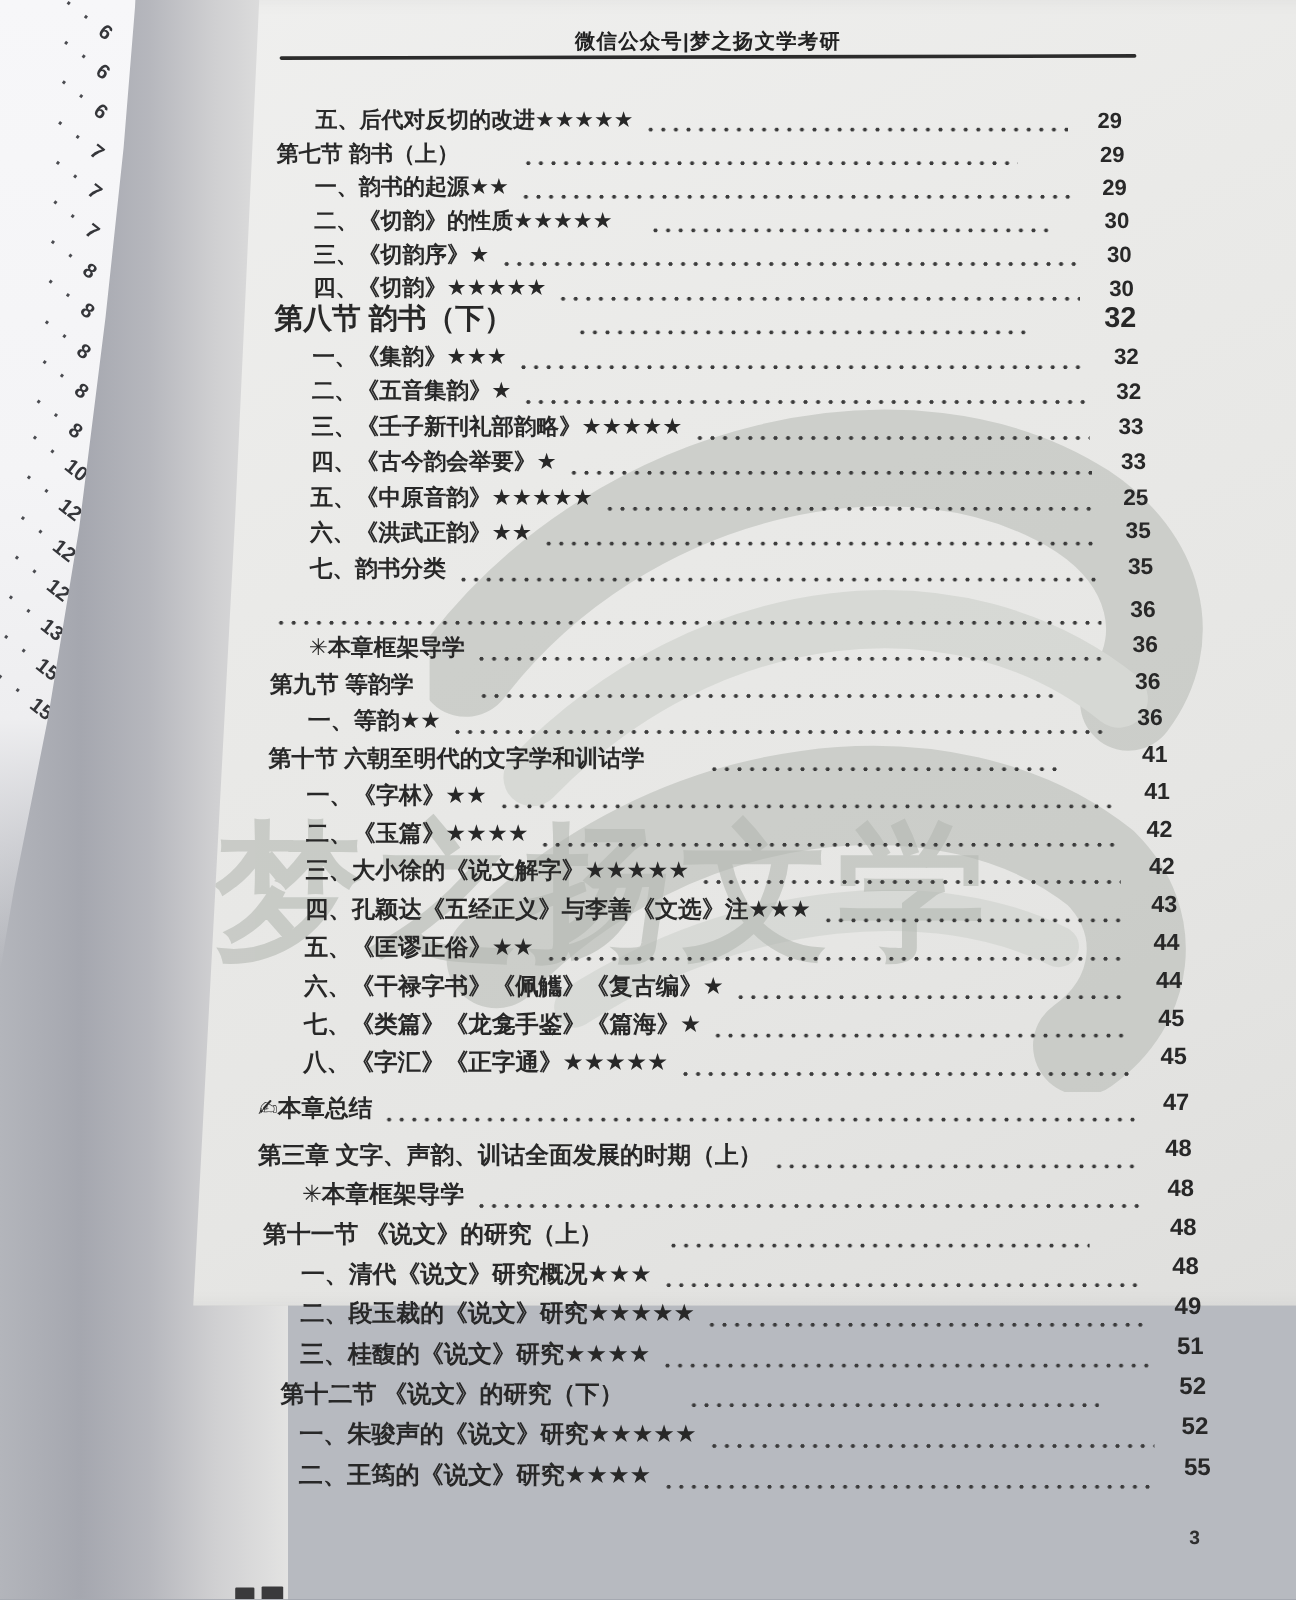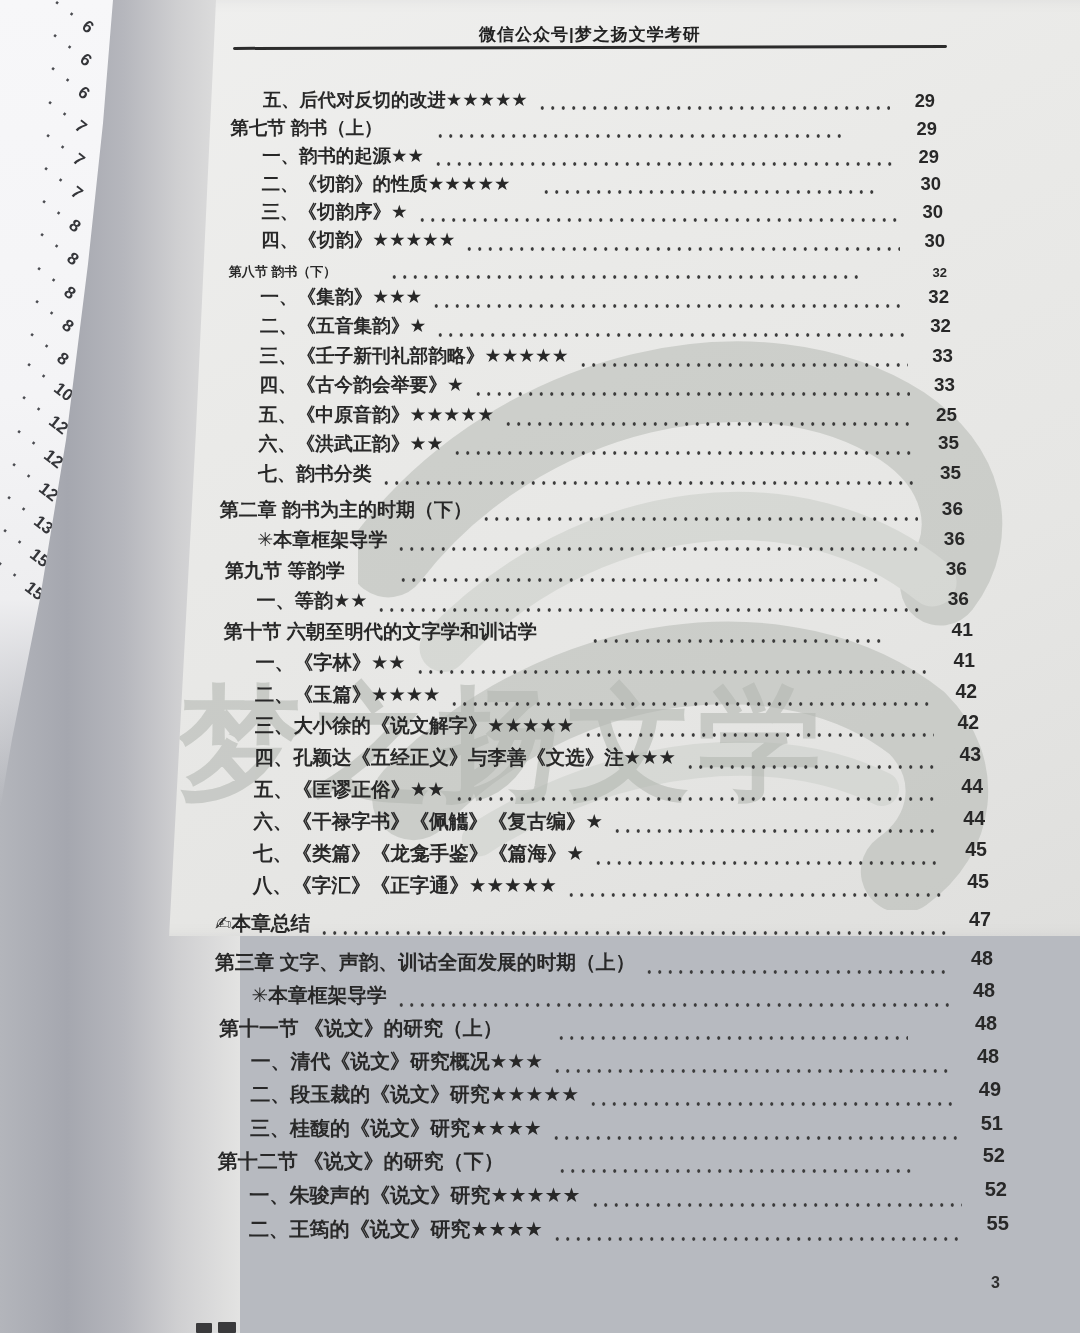--- a/index.html
+++ b/index.html
@@ -20,21 +20,21 @@
     clip-path:polygon(0 0,113px 0,103px 14%,88px 30%,66px 50%,40px 68%,12px 84%,0 92%);
     background:linear-gradient(180deg,#f7f7f9 0%,#f4f4f6 45%,#eeeef0 68%,rgba(238,238,240,0) 92%);
   }
   .edge-num{
     position:absolute;font-size:17px;font-weight:700;color:#35363a;
     transform:rotate(38deg);white-space:nowrap;
   }
   .edge-num::before{content:"· · ";letter-spacing:4px;color:#4a4b50;font-weight:700;}
   
   .main-page{
-    position:absolute;left:0;top:0;width:1080px;height:936px;
+    position:absolute;left:0;top:0;width:1080px;height:1088px;
     clip-path:polygon(216px 0,1080px 0,1080px 1333px,148px 1333px,196px 430px);
     background:linear-gradient(155deg,#f0f0ef 0%,#eaeae8 38%,#e6e6e4 70%,#dfdfdd 100%);
     box-shadow:inset 22px 0 26px -14px rgba(40,40,50,.22);
   }
   .header{
     position:absolute;top:23px;left:230px;width:720px;text-align:center;
     font-size:17px;font-weight:700;letter-spacing:1px;color:#222;
   }
   .header-rule{
     position:absolute;top:46px;left:233px;width:714px;height:2.5px;
@@ -134,21 +134,21 @@
         <div class="row lv2" style="--i: 4; height: 28.38px; font-size: 18.5px;">
     <span class="label">三、《切韵序》★</span>
     <span class="dots"></span>
     <span class="page">30</span>
   </div>
         <div class="row lv2" style="--i: 5; height: 28.55px; font-size: 18.55px;">
     <span class="label">四、《切韵》★★★★★</span>
     <span class="dots"></span>
     <span class="page">30</span>
   </div>
-        <div class="row lv1" style="--i: 6; height: 28.72px; font-size: 13px;">
+        <div class="row lv1" style="--i: 6; height: 28.72px; font-size: 24px;">
     <span class="label">第八节 韵书（下）</span>
     <span class="dots"></span>
     <span class="page">32</span>
   </div>
         <div class="row lv2" style="--i: 7; height: 28.89px; font-size: 18.65px;">
     <span class="label">一、《集韵》★★★</span>
     <span class="dots"></span>
     <span class="page">32</span>
   </div>
         <div class="row lv2" style="--i: 8; height: 29.06px; font-size: 18.7px;">
@@ -175,21 +175,20 @@
     <span class="label">六、《洪武正韵》★★</span>
     <span class="dots"></span>
     <span class="page">35</span>
   </div>
         <div class="row lv2" style="--i: 13; height: 29.91px; font-size: 18.95px;">
     <span class="label">七、韵书分类</span>
     <span class="dots"></span>
     <span class="page">35</span>
   </div>
         <div class="row lv0" style="--i: 14; height: 30.08px; font-size: 19px;">
-    <span class="label">第二章 韵书为主的时期（下）</span>
     <span class="dots"></span>
     <span class="page">36</span>
   </div>
         <div class="row lv2" style="--i: 15; height: 30.25px; font-size: 19.05px;">
     <span class="label">✳本章框架导学</span>
     <span class="dots"></span>
     <span class="page">36</span>
   </div>
         <div class="row lv1" style="--i: 16; height: 30.42px; font-size: 19.1px;">
     <span class="label">第九节 等韵学</span>
@@ -274,21 +273,21 @@
         <div class="row lv2" style="--i: 33; height: 33.31px; font-size: 19.95px;">
     <span class="label">二、段玉裁的《说文》研究★★★★★</span>
     <span class="dots"></span>
     <span class="page">49</span>
   </div>
         <div class="row lv2" style="--i: 34; height: 33.48px; font-size: 20px;">
     <span class="label">三、桂馥的《说文》研究★★★★</span>
     <span class="dots"></span>
     <span class="page">51</span>
   </div>
-        <div class="row lv1" style="--i: 35; height: 33.65px; font-size: 20.05px;">
+        <div class="row lv1" style="--i: 35; height: 33.65px; font-size: 20.05px; margin-left: 16px;">
     <span class="label">第十二节 《说文》的研究（下）</span>
     <span class="dots"></span>
     <span class="page">52</span>
   </div>
         <div class="row lv2" style="--i: 36; height: 33.82px; font-size: 20.1px;">
     <span class="label">一、朱骏声的《说文》研究★★★★★</span>
     <span class="dots"></span>
     <span class="page">52</span>
   </div>
         <div class="row lv2" style="--i: 37; height: 33.99px; font-size: 20.15px;">

